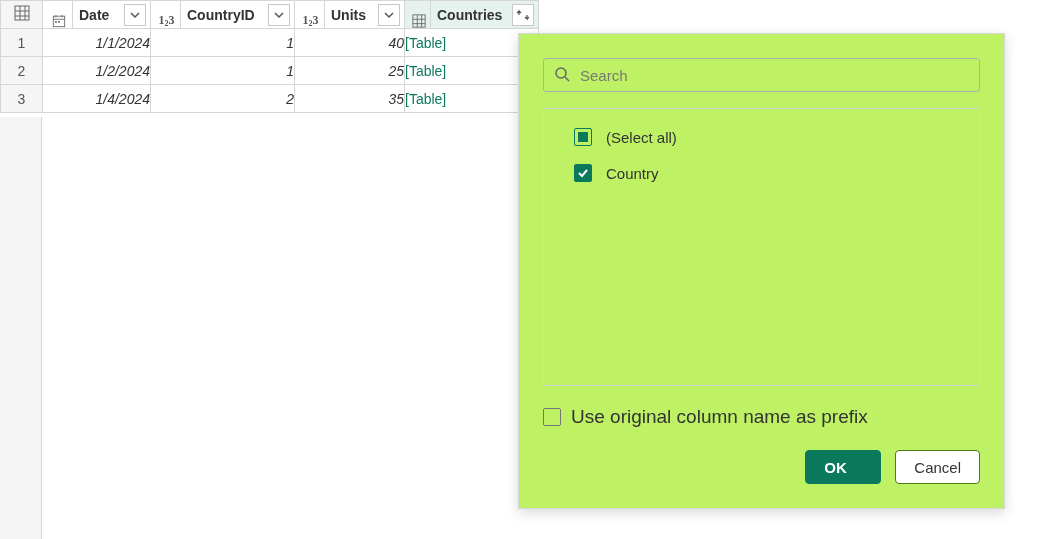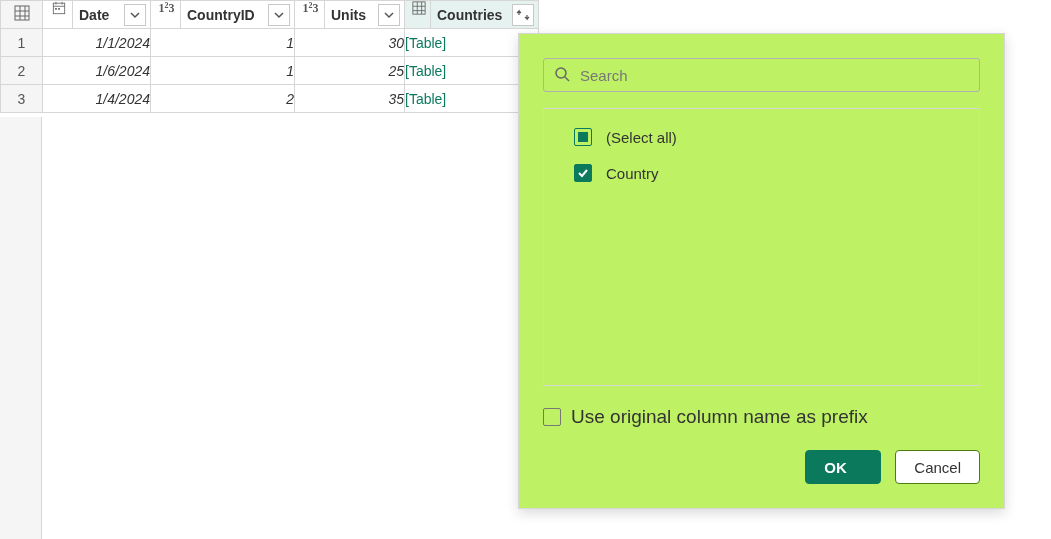--- a/index.html
+++ b/index.html
@@ -46,21 +46,21 @@
     .header-inner {
       display: flex;
       align-items: center;
       height: 100%;
       padding: 0 2px;
     }
     .type-icon {
       flex: 0 0 auto;
       width: 28px;
       display: flex;
-      align-items: flex-start;
+      align-items: flex-end;
       justify-content: center;
       color: #555;
       font-size: 12px;
       border-right: 1px solid #d6d6d6;
       height: 100%;
       margin-right: 2px;
     }
     .type-icon.table-ic {
       width: 24px;
     }
@@ -326,26 +326,26 @@
             </span>
           </div>
         </th>
       </tr>
     </thead>
     <tbody>
       <tr>
         <td class="rownum-col">1</td>
         <td class="date-cell">1/1/2024</td>
         <td class="num-cell">1</td>
-        <td class="num-cell">30</td>
+        <td class="num-cell">40</td>
         <td class="table-link">[Table]</td>
       </tr>
       <tr>
         <td class="rownum-col">2</td>
-        <td class="date-cell">1/6/2024</td>
+        <td class="date-cell">1/2/2024</td>
         <td class="num-cell">1</td>
         <td class="num-cell">25</td>
         <td class="table-link">[Table]</td>
       </tr>
       <tr>
         <td class="rownum-col">3</td>
         <td class="date-cell">1/4/2024</td>
         <td class="num-cell">2</td>
         <td class="num-cell">35</td>
         <td class="table-link">[Table]</td>

